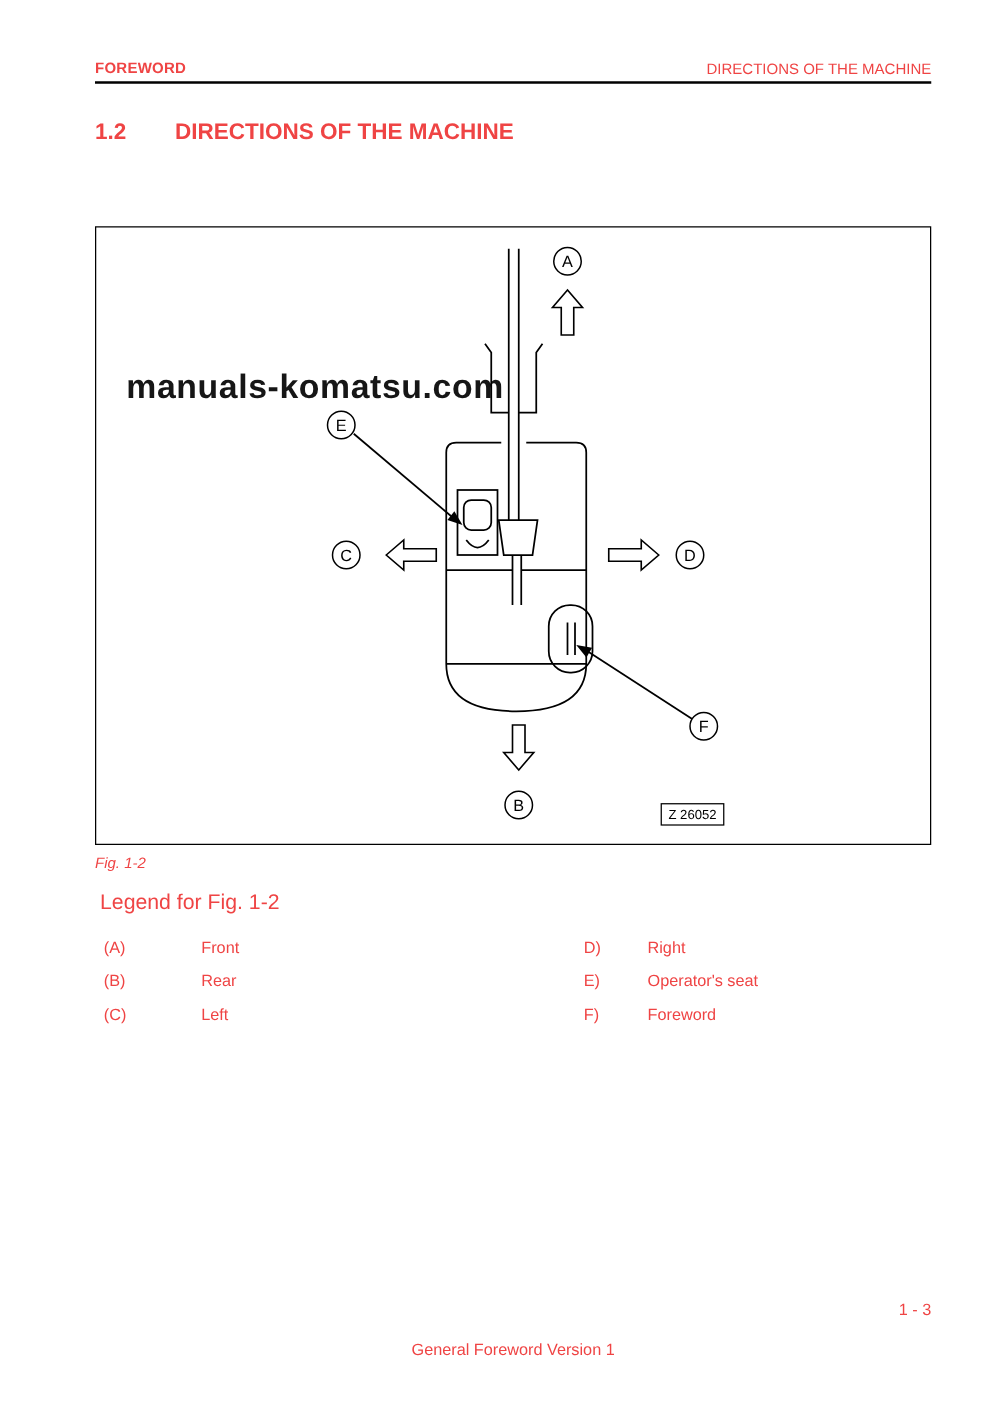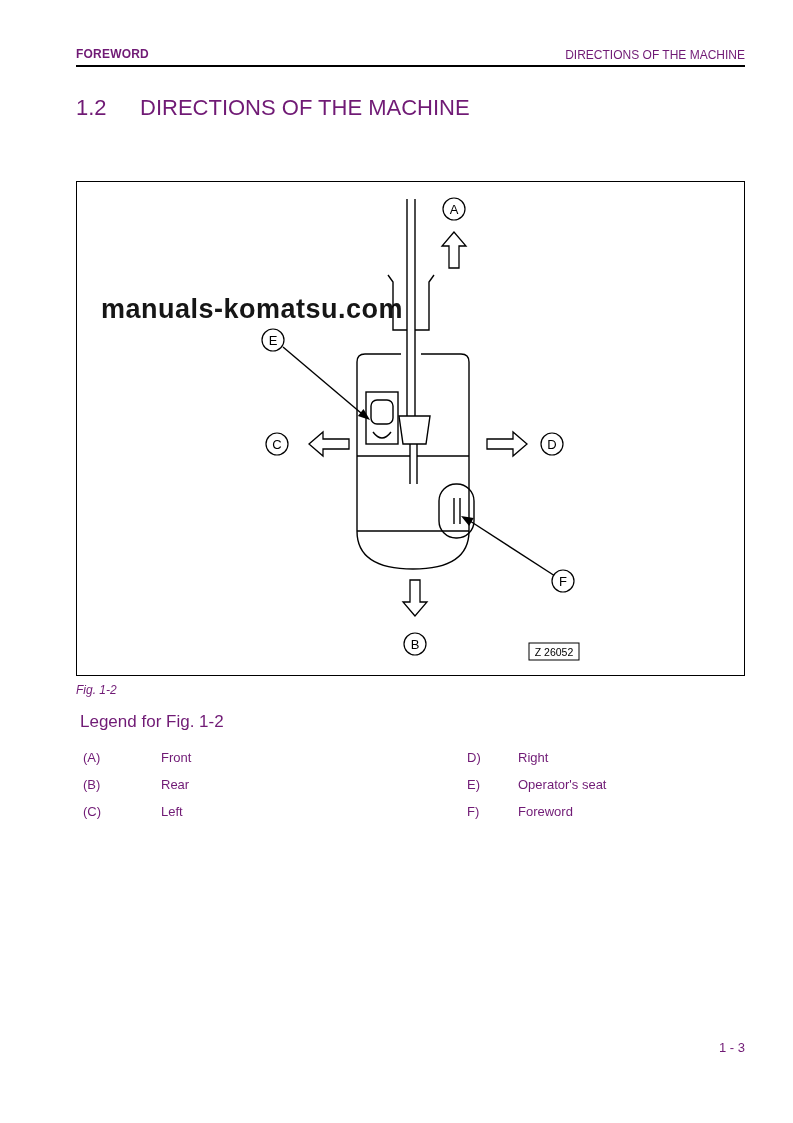--- a/index.html
+++ b/index.html
@@ -1,24 +1,24 @@
 <!DOCTYPE html>
 <html><head>
 <meta charset="utf-8">
 <style>
   * { margin:0; padding:0; box-sizing:border-box; }
   html,body { background:#ffffff; }
   .page {
     position:relative; width:793px; height:1123px; background:#ffffff;
-    font-family:"Liberation Sans", sans-serif; color:#701a75; overflow:hidden;
+    font-family:"Liberation Sans", sans-serif; color:#ef4444; overflow:hidden;
   }
   .hdr-left  { position:absolute; left:76px;  top:47px; font-size:12px; font-weight:bold; letter-spacing:.2px; }
   .hdr-right { position:absolute; right:48px; top:48px; font-size:12px; }
   .hdr-rule  { position:absolute; left:76px;  top:65px; width:669px; height:2px; background:#000; }
-  .title { position:absolute; left:76px; top:95px; font-size:22px; font-weight:normal; display:flex; }
+  .title { position:absolute; left:76px; top:95px; font-size:18px; font-weight:bold; display:flex; }
   .title .num { width:64px; }
   .figure {
     position:absolute; left:76px; top:181px; width:669px; height:495px;
     border:1px solid #000; background:#fff;
   }
   .caption        { position:absolute; left:76px; top:683px; font-size:12px; font-style:italic; }
   .legend-heading { position:absolute; left:80px; top:712px; font-size:17px;text-align:center; }
   .legend     { position:absolute; left:76px; top:744px; width:669px; font-size:13px; }
   .legend-row { display:flex; height:27px; align-items:center; }
   .lk1 { margin-left:7px; width:54px; }
@@ -143,15 +143,16 @@
     </div>
     <div class="legend-row">
       <span class="lk1">(C)</span>
       <span class="lv1">Left</span>
       <span class="lk2">F)</span>
       <span class="lv2">Foreword</span>
     </div>
   </div>
 
 
+  <div class="footer-center">General Foreword Version 1</div>
   <div class="footer-page">1 - 3</div>
 
 </div>
 
 </body></html>

